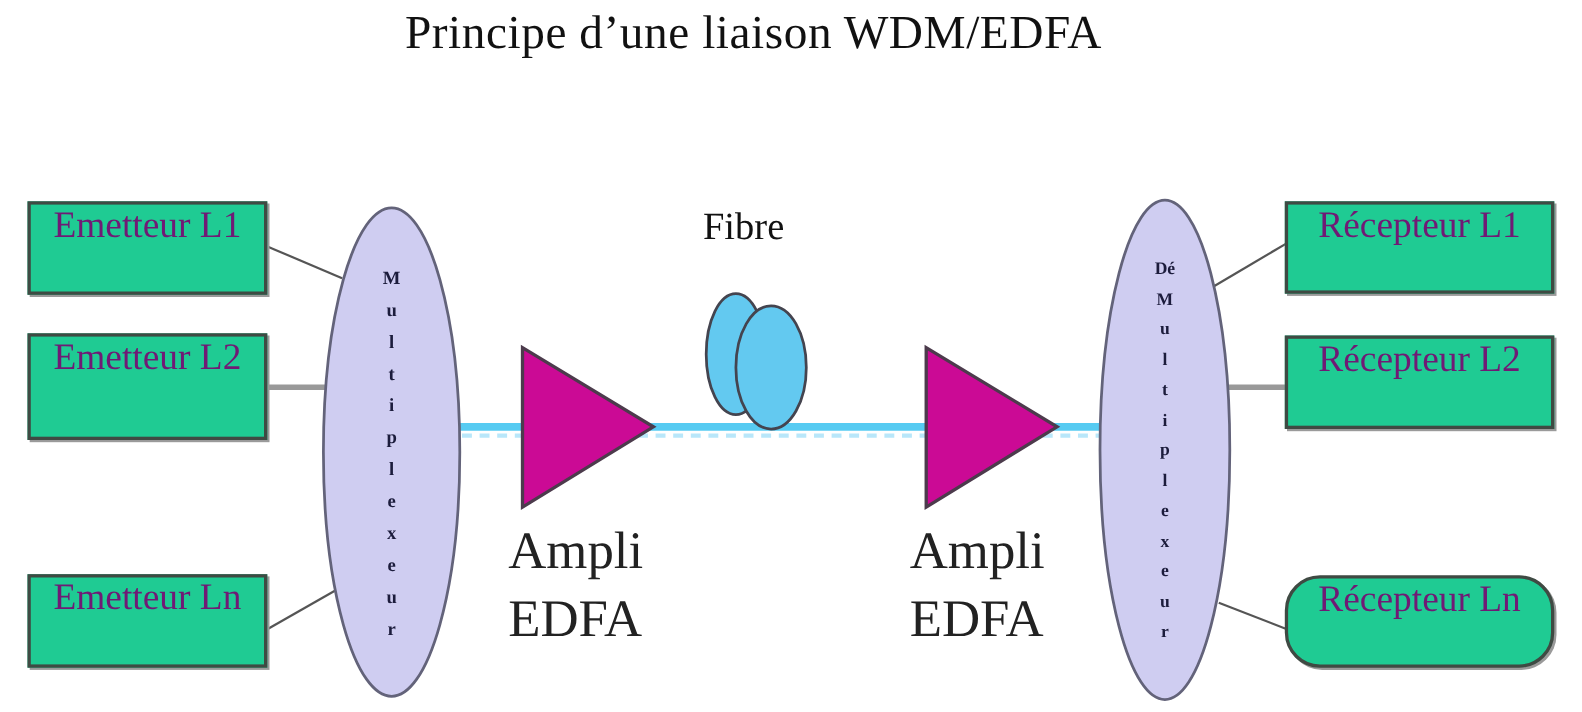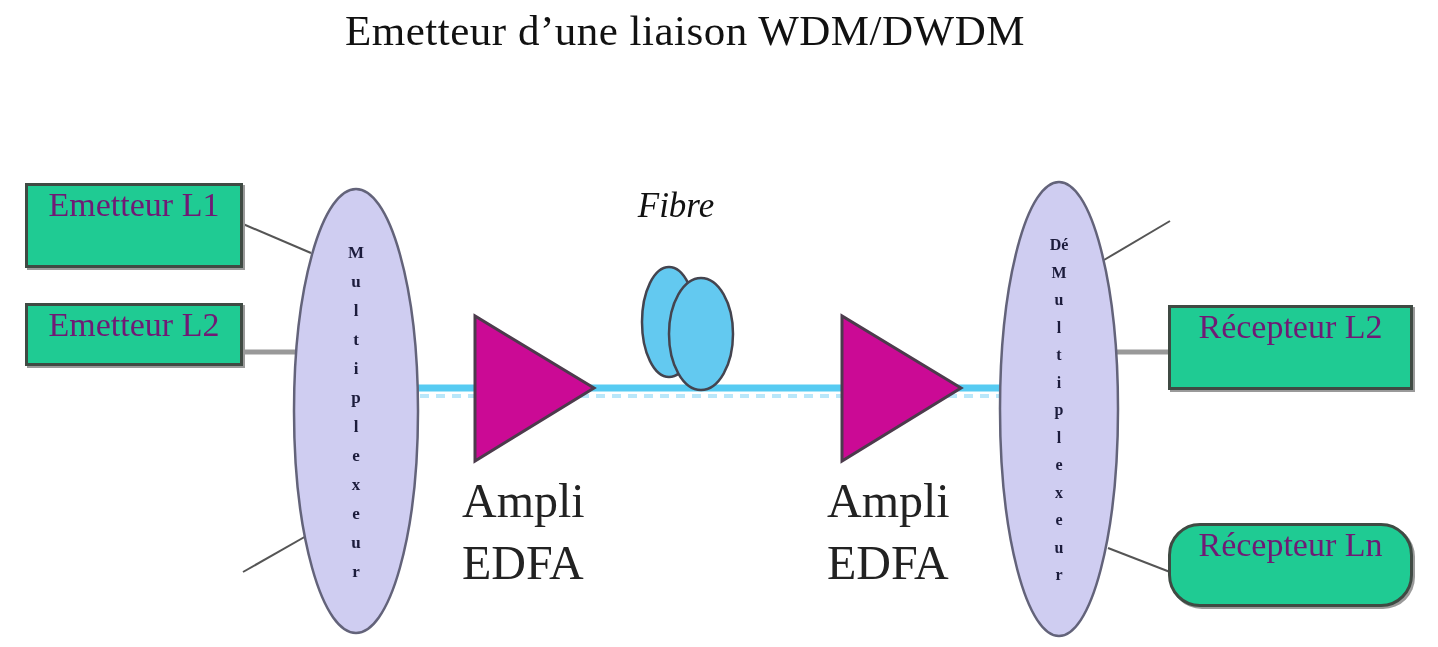--- a/index.html
+++ b/index.html
@@ -33,41 +33,41 @@
     position:absolute;
     text-align:center;
     font-weight:bold;
     color:#1c1c3c;
     white-space:pre-line;
   }
   .mux-label{left:326px;top:238px;width:60px;font-size:17px;line-height:29px;}
   .demux-label{left:1029px;top:231px;width:60px;font-size:16px;line-height:27.5px;font-family:Liberation Serif, serif;}
   .fibre-label{
     position:absolute;left:600px;top:186px;width:152px;
-    text-align:center;font-size:35px;color:#111;font-style:italic;
+    text-align:center;font-size:35px;color:#111;
   }
   .wavelengths{
     position:absolute;left:570px;top:411px;
     font-size:37px;color:#222;
   }
   .ampli{
     position:absolute;top:470px;
     font-size:48px;color:#222;
     line-height:1.3;
     white-space:pre-line;
   }
   .ampli.left{left:462px;}
   .ampli.right{left:827px;}
 </style>
 </head>
 <body>
 
 <div id="canvas">
 
-  <div class="title">Emetteur d’une liaison WDM/DWDM</div>
+  <div class="title">Principe d’une liaison WDM/EDFA</div>
 
   <svg class="layer" width="1438" height="647" viewBox="0 0 1438 647">
 
     <line x1="243" y1="224" x2="311" y2="253" stroke="#555555" stroke-width="2"></line>
     <line x1="240" y1="352" x2="297" y2="352" stroke="#999999" stroke-width="5"></line>
     <line x1="243" y1="572" x2="308" y2="535" stroke="#555555" stroke-width="2"></line>
 
     <line x1="1104" y1="260" x2="1170" y2="221" stroke="#555555" stroke-width="2"></line>
     <line x1="1110" y1="352" x2="1170" y2="352" stroke="#999999" stroke-width="5"></line>
     <line x1="1108" y1="548" x2="1170" y2="572" stroke="#555555" stroke-width="2"></line>
@@ -82,24 +82,30 @@
     <polygon points="475,316 475,461 594,388" fill="#cb0a95" stroke="#4c3b4c" stroke-width="3"></polygon>
     <polygon points="842,316 842,461 961,388" fill="#cb0a95" stroke="#4c3b4c" stroke-width="3"></polygon>
 
     <ellipse cx="669" cy="322" rx="27" ry="55" fill="#63c9f0" stroke="#44444f" stroke-width="2.5"></ellipse>
     <ellipse cx="701" cy="334" rx="32" ry="56" fill="#63c9f0" stroke="#44444f" stroke-width="2.5"></ellipse>
   </svg>
 
   <div class="gbox" style="left:25px;top:183px;width:218px;height:85px;">
     <span>Emetteur L1</span>
   </div>
-  <div class="gbox" style="left:25px;top:303px;width:218px;height:63px;">
+  <div class="gbox" style="left:25px;top:303px;width:218px;height:97px;">
     <span>Emetteur L2</span>
   </div>
+  <div class="gbox" style="left:25px;top:522px;width:218px;height:85px;">
+    <span>Emetteur Ln</span>
+  </div>
 
+  <div class="gbox" style="left:1168px;top:183px;width:245px;height:84px;">
+    <span>Récepteur L1</span>
+  </div>
   <div class="gbox" style="left:1168px;top:305px;width:245px;height:85px;">
     <span>Récepteur L2</span>
   </div>
   <div class="gbox" style="left:1168px;top:523px;width:245px;height:84px;border-radius:32px;">
     <span>Récepteur Ln</span>
   </div>
 
   <div class="vlabel mux-label">M
 u
 l

